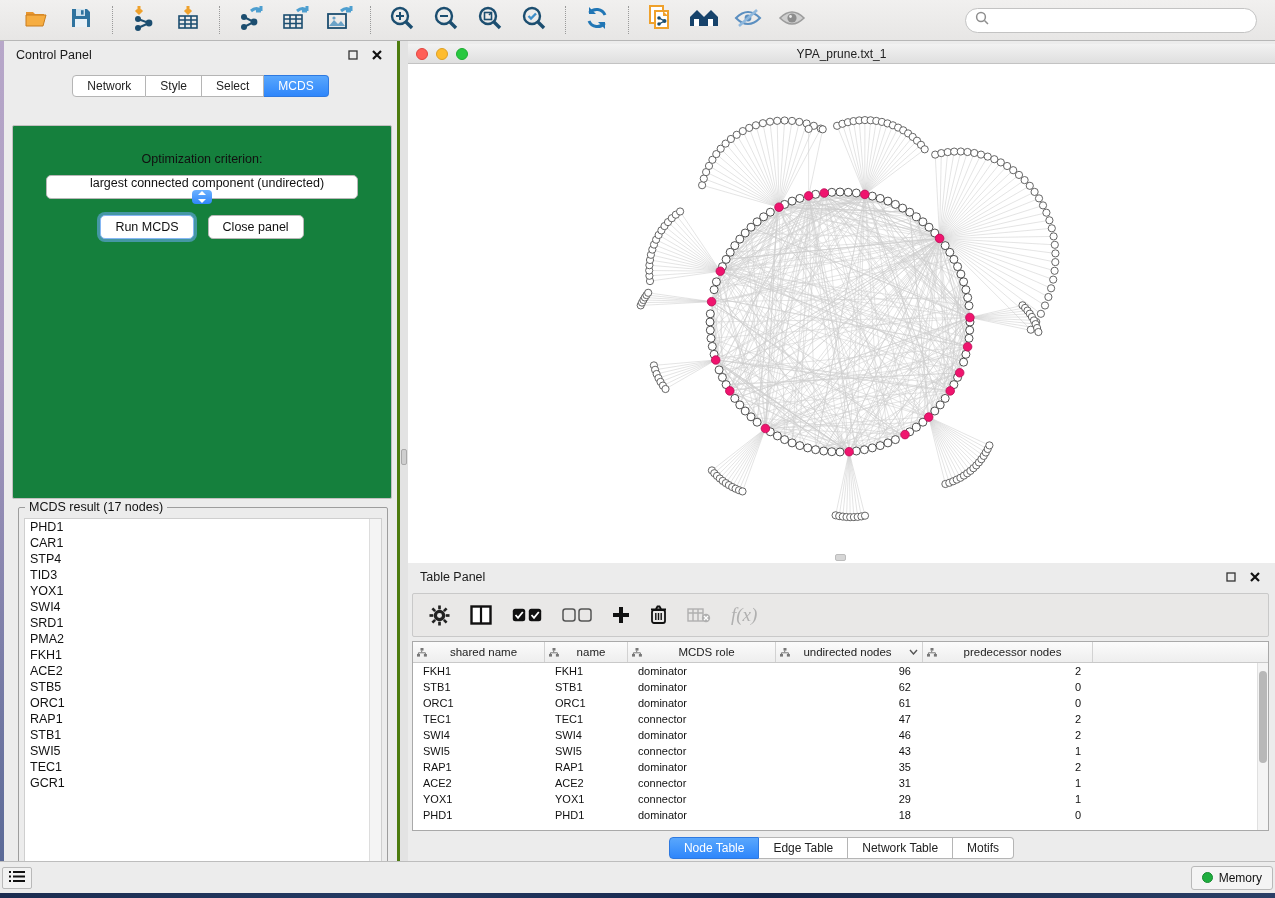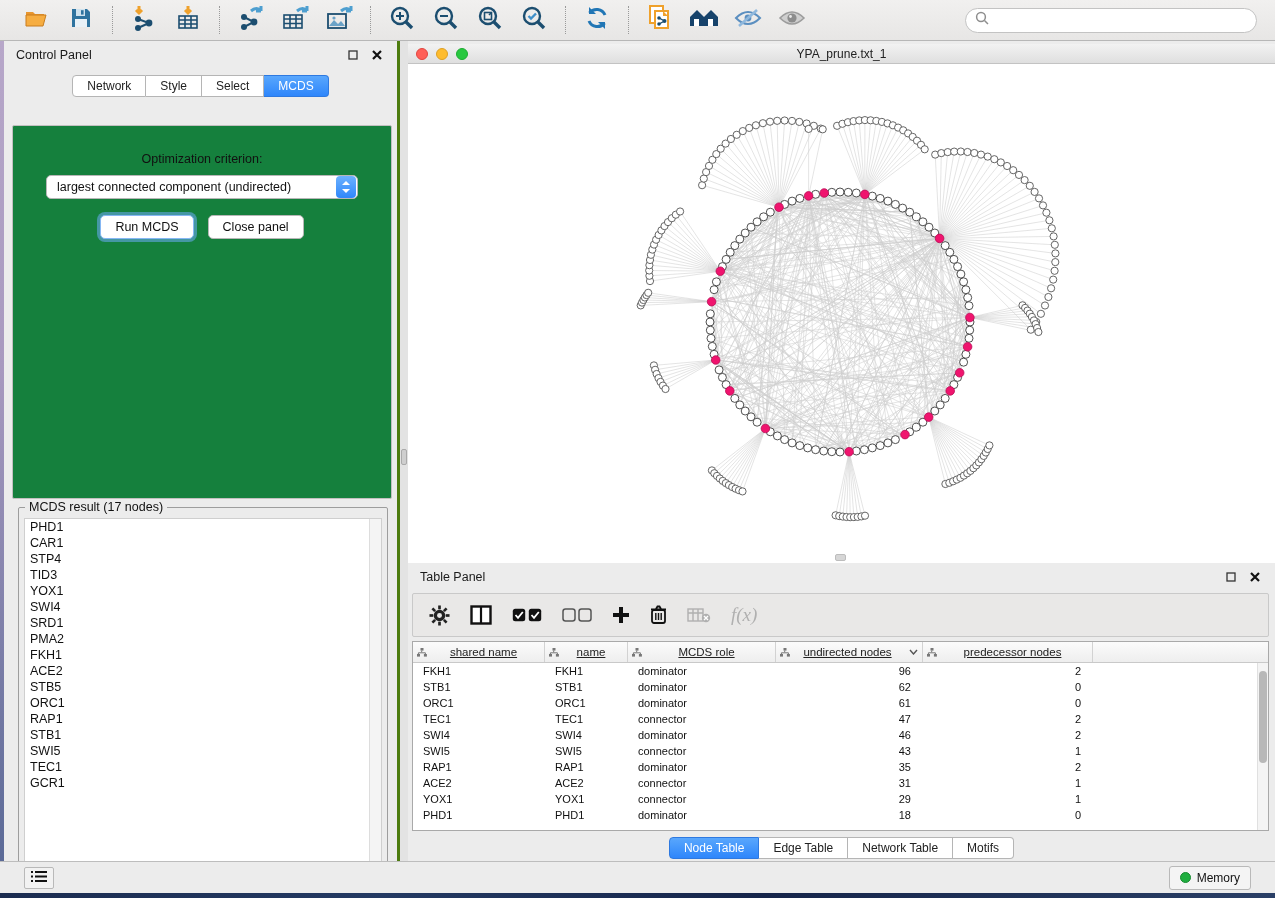--- a/index.html
+++ b/index.html
@@ -27,21 +27,21 @@
   .mini-ic { width:16px; height:16px; display:flex; align-items:center; justify-content:center; margin-left:8px; }
 
   .cp-tabs { display:flex; justify-content:center; margin-top:6px; position:relative; z-index:3; }
   .seg { font-size:12px; padding:3px 14px; background:#fff; border:1px solid #b5b5b5; border-left:none; color:#222; }
   .seg:first-child { border-left:1px solid #b5b5b5; border-radius:4px 0 0 4px; }
   .seg:last-child { border-radius:0 4px 4px 0; }
   .seg.active { background:linear-gradient(#59a7fd,#2e86fb); color:#fff; border-color:#2e79e0;text-align:center; }
 
   .cp-inset { position:absolute; left:8px; top:84px; width:380px; height:374px; background:#15803d; border:1px solid #c2c0c0; border-radius:2px; }
   .opt-label { text-align:center; font-size:12.5px; color:#111; margin-top:26px; }
-  .opt-select { width:312px; height:24px; margin:9px auto 0 auto; background:#fff; border:1px solid #b7b7b7; border-radius:5px; display:flex; align-items:center; position:relative; }
+  .opt-select { width:312px; height:24px; margin:9px auto 0 auto; background:#fff; border:1px solid #b7b7b7; border-radius:5px; display:flex; align-items:center; position:relative;flex-direction:column; }
   .opt-select .sel-text { flex:1; font-size:12.5px; padding-left:10px; color:#111; white-space:nowrap; }
   .stepper { width:20px; height:22px; margin:0 1px; background:linear-gradient(#6cb1fe,#2f87fb); border-radius:4px; display:flex; flex-direction:column; align-items:center; justify-content:center; gap:2px; }
   .btn-row { display:flex; justify-content:center; gap:14px; margin-top:16px; }
   .mac-btn { background:#fff; border:1px solid #b7b7b7; border-radius:5px; font-size:12.5px; padding:4px 14px; color:#111; }
   .mac-btn.focused { box-shadow:0 0 0 3px rgba(110,170,250,.55); border-color:#85b7f3; }
 
   .mcds-fieldset { position:absolute; left:14px; top:466px; width:370px; height:372px; border:1px solid #9d9d9d; border-radius:2px; }
   .mcds-legend { position:absolute; top:-8px; left:6px; background:#ececec; font-size:12.5px; padding:0 4px; color:#111; }
   .mcds-list { position:absolute; left:5px; top:10px; right:5px; bottom:5px; background:#fff; border:1px solid #cfcfcf; overflow:hidden; }
   .mcds-item { font-size:12.5px; line-height:16px; padding-left:5px; color:#111; }
@@ -65,32 +65,32 @@
 
   
   .table-panel { position:absolute; left:0; top:522px; width:867px; height:296px; background:#ececec; }
   .tp-toolbar { position:absolute; left:4px; top:30px; width:857px; height:44px; background:#e9e8e7; border:1px solid #c9c9c9; border-radius:2px; display:flex; align-items:center; gap:20px; padding:0 16px; }
   .tp-ic { display:flex; align-items:center; justify-content:center; }
   .fx { font-family:"Liberation Serif","DejaVu Serif",serif; font-style:italic; font-size:19px; color:#b0b0b0; }
 
   .grid-wrap { position:absolute; left:4px; top:78px; width:857px; height:190px; background:#fff; border:1px solid #a9a9a9; overflow:hidden; }
   .grid-head { display:flex; height:21px; background:linear-gradient(#fbfbfb,#eeeeee); border-bottom:1px solid #c9c9c9; }
   .gh-cell { display:flex; align-items:center; border-right:1px solid #d2d2d2; font-size:11.5px; color:#222; padding:0 4px; position:relative; }
-  .gh-cell .lab { flex:1; text-align:center;text-decoration:underline; }
+  .gh-cell .lab { flex:1; text-align:center; }
   .grid-body { position:relative; }
   .g-row { display:flex; height:16px; align-items:center; }
   .g-cell { font-size:11px; color:#111; overflow:hidden; white-space:nowrap; }
   .g-cell.num { text-align:right; }
   .grid-scroll { position:absolute; right:0; top:21px; bottom:0; width:11px; background:#f4f4f4; border-left:1px solid #e0e0e0; }
   .grid-thumb { position:absolute; left:1px; right:1px; top:8px; height:92px; background:#b8b8b8; border-radius:5px; }
 
   .tp-tabs { position:absolute; left:0; width:867px; top:274px; display:flex; justify-content:center; }
 
   
-  .statusbar { position:absolute; left:0; top:861px; width:1275px; height:32px; background:#ececec; border-top:1px solid #bdbdbd; display:flex; align-items:center; padding:0 24px; z-index:4; }
+  .statusbar { position:absolute; left:0; top:861px; width:1275px; height:32px; background:#ececec; border-top:1px solid #bdbdbd; display:flex; align-items:center; padding:0 2px; z-index:4; }
   .sb-left-btn { width:30px; height:22px; background:#f2f2f2; border:1px solid #b9b9b9; border-radius:2px; display:flex; align-items:center; justify-content:center; }
   .memory-btn { margin-left:auto; height:24px; background:#f4f4f4; border:1px solid #b9b9b9; border-radius:3px; display:flex; align-items:center; gap:6px; padding:0 10px; font-size:12px; color:#111; }
   .mem-dot { width:11px; height:11px; border-radius:50%; background:#1fae3f; border:1px solid #168a30; }
 </style>
 </head>
 <body>
 
 <div class="wall-left"></div>
 <div class="wall-bottom"></div>
 

